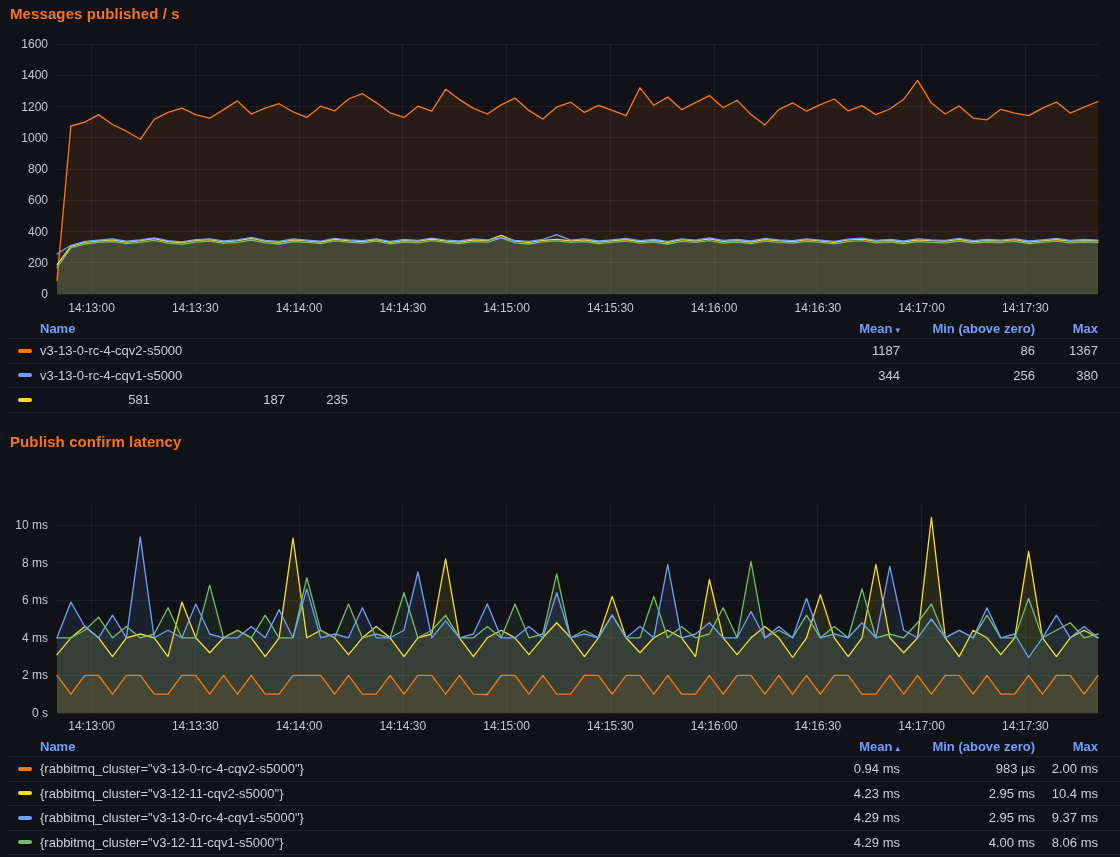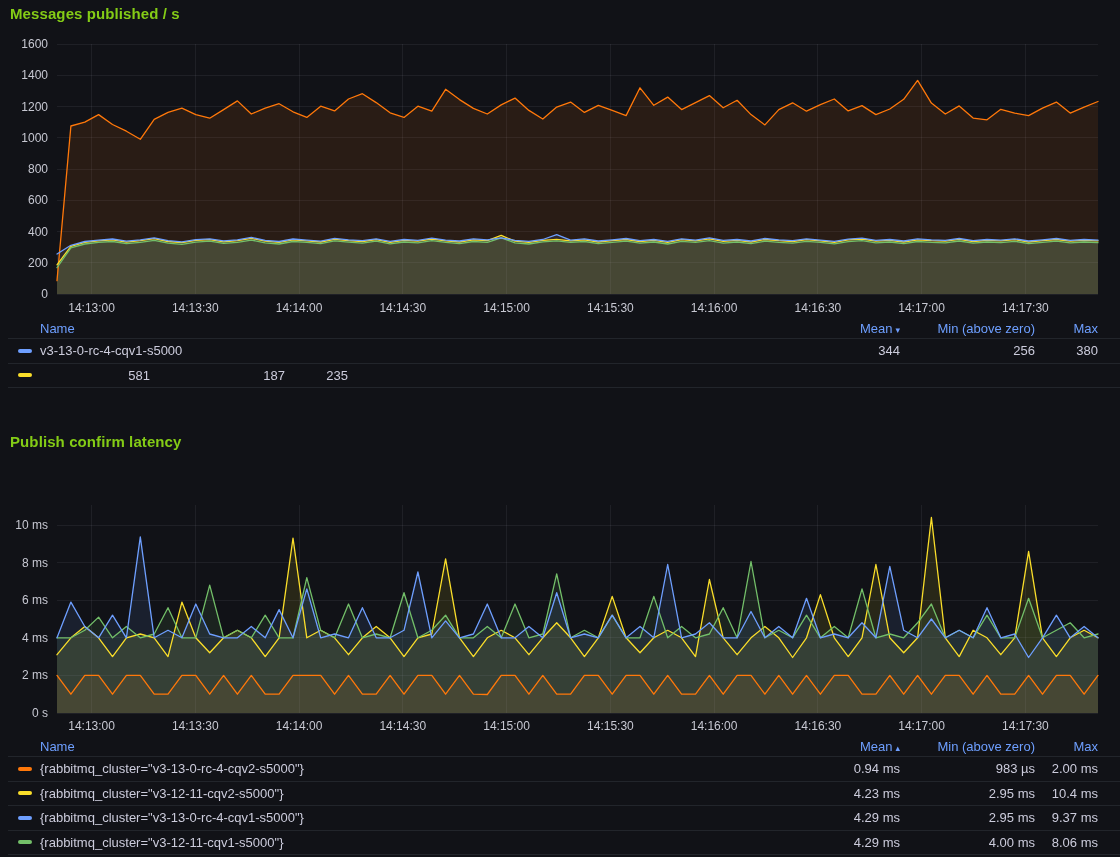--- a/index.html
+++ b/index.html
@@ -7,36 +7,36 @@
     width:1120px;height:857px;overflow:hidden;
     background:#111217;
     font-family:"Liberation Sans","DejaVu Sans",sans-serif;
     -webkit-font-smoothing:antialiased;
   }
   .page{position:relative;width:1120px;height:857px;}
   svg.chart{position:absolute;left:0;top:0;pointer-events:none;}
   svg.chart .grid{stroke:rgba(204,204,220,0.08);stroke-width:1;shape-rendering:crispEdges;}
   svg.chart text.tick{fill:#c7c8d2;font-size:12px;font-family:"Liberation Sans","DejaVu Sans",sans-serif;}
   .panel-title{
-    position:absolute;left:10px;color:#84cc16;
+    position:absolute;left:10px;color:#f97316;
     font-size:15px;font-weight:600;letter-spacing:.1px;white-space:nowrap;cursor:pointer;
   }
   .legend{position:absolute;left:8px;right:0;font-size:13px;color:#ccccdc;}
   .lrow{
     display:flex;align-items:center;height:23.5px;
     padding:0 22px 0 10px;border-bottom:1px solid #22252b;cursor:pointer;
   }
   .lrow.lhead{height:20px;border-bottom:1px solid #22252b;cursor:default;}
   .swatch{width:14px;height:4px;border-radius:2px;margin-right:8px;flex:none;}
   .lhead .swatch{background:transparent!important;}
   .lname{flex:1;white-space:nowrap;overflow:hidden;text-overflow:ellipsis;}
   .lval{width:110px;text-align:right;white-space:nowrap;}
   .lval.min{width:135px;}
   .lval.max{width:63px;}
-  .lhead .lname,.lhead .lval{color:#6e9fff;font-weight:400;cursor:pointer;}
+  .lhead .lname,.lhead .lval{color:#6e9fff;font-weight:700;cursor:pointer;}
   .arrow{font-size:9px;margin-left:3px;color:#6e9fff;}
 </style>
 </head>
 <body>
 
 <div class="page">
 
   <svg class="chart" width="1120" height="857">
       <line x1="57" x2="1098" y1="294.0" y2="294.0" class="grid"></line>
       <text x="48" y="298.0" class="tick" text-anchor="end">0</text>
@@ -133,20 +133,27 @@
 
   <div class="legend" style="top:318px">
     <div class="lrow lhead">
       <span class="swatch"></span>
       <span class="lname">Name</span>
       <span class="lval"><span>Mean</span><span class="arrow">▾</span></span>
       <span class="lval min">Min (above zero)</span>
       <span class="lval max">Max</span>
     </div>
     <div class="lrow">
+      <span class="swatch" style="background: rgb(255, 120, 10);"></span>
+      <span class="lname">v3-13-0-rc-4-cqv2-s5000</span>
+      <span class="lval">1187</span>
+      <span class="lval min">86</span>
+      <span class="lval max">1367</span>
+    </div>
+    <div class="lrow">
       <span class="swatch" style="background: rgb(110, 159, 255);"></span>
       <span class="lname">v3-13-0-rc-4-cqv1-s5000</span>
       <span class="lval">344</span>
       <span class="lval min">256</span>
       <span class="lval max">380</span>
     </div>
     <div class="lrow">
       <span class="swatch" style="background: rgb(250, 222, 42);"></span>
       <span class="lval">581</span>
       <span class="lval min">187</span>

